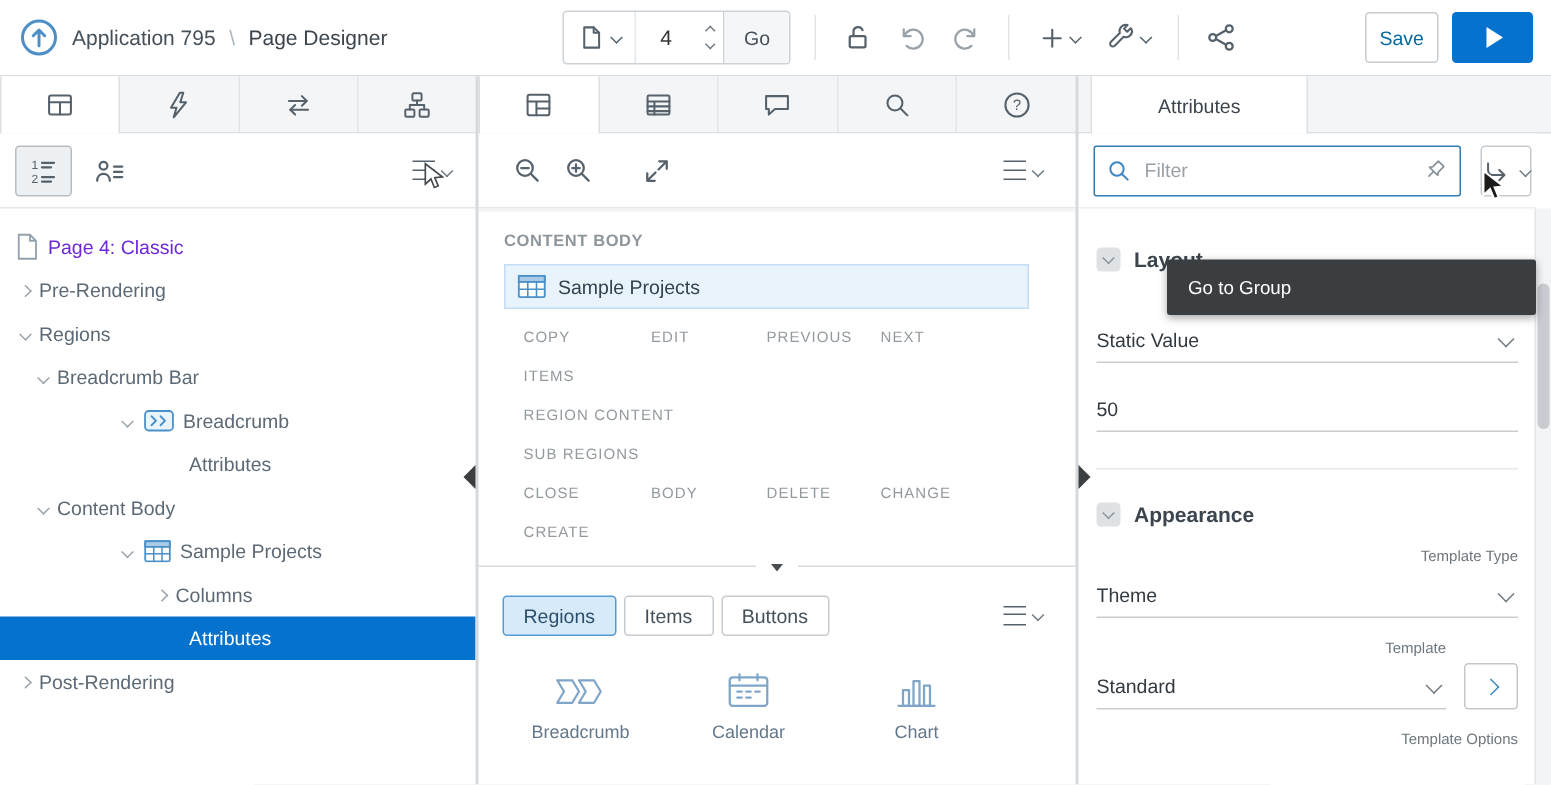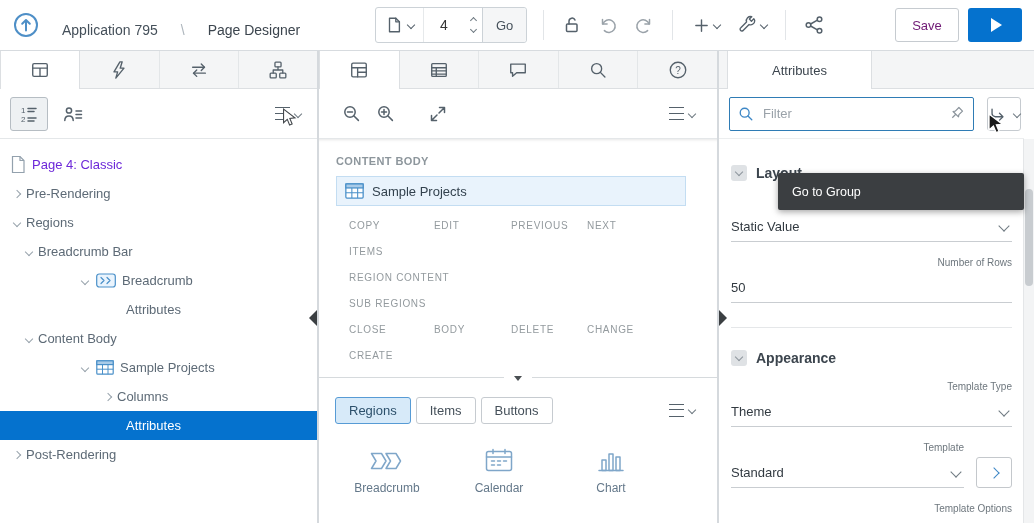--- a/index.html
+++ b/index.html
@@ -19,34 +19,34 @@
 
   .ic *{fill:none;stroke:#55616b;stroke-width:1.5;stroke-linecap:round;stroke-linejoin:round;}
   .ic text{fill:#55616b;stroke:none;}
   .ic.dim *{stroke:#9aa2a9;}
   .ic.blue *{stroke:#3d87c6;}
   .ic.gal *{stroke:#7fa6c9;stroke-width:1.5;}
 
   
   .header{position:absolute;left:0;top:0;width:100%;height:51px;background:#fff;border-bottom:1px solid #d7dbdf;
           display:flex;align-items:center;box-sizing:border-box;}
-  .h-left{display:flex;align-items:flex-end;gap:23px;padding-left:13px;min-width:296px;}
+  .h-left{display:flex;align-items:center;gap:9px;padding-left:13px;min-width:296px;}
   .app-label{font-size:14px;color:#45505a;}
   .bc-sep{font-size:14px;color:#aeb6bd;}
   .pd-label{font-size:14px;color:#3c454e;}
   .page-selector{margin-left:66px;height:36px;display:flex;align-items:center;border:1px solid #ccd2d7;border-radius:3px;background:#fff;box-sizing:border-box;}
   .ps-doc{height:100%;display:flex;align-items:center;gap:5px;padding:0 9px;border-right:1px solid #e6e9eb;color:#55616b;}
   .ps-num{width:36px;border:none;outline:none;text-align:center;font-size:14px;color:#333;background:transparent;font-family:inherit;}
   .ps-spin{display:flex;flex-direction:column;gap:4px;align-items:center;width:18px;color:#6f7a82;}
   .ps-go{height:100%;padding:0 13px;border-left:1px solid #ccd2d7;background:#f5f6f7;font-size:13px;color:#45505a;border-radius:0 3px 3px 0;}
   .hdiv{width:1px;height:30px;background:#e2e5e8;margin:0 10px;flex:none;}
   .ibtn{width:36px;height:36px;display:flex;align-items:center;justify-content:center;gap:4px;color:#55616b;}
   .ibtn.wide{width:46px;}
   .hsp{flex:1;}
-  .save-btn{width:64px;height:34px;border:1px solid #c6cbd0;border-radius:3px;background:#fff;font-size:13px;color:#701a75;}
+  .save-btn{width:49px;height:34px;border:1px solid #c6cbd0;border-radius:3px;background:#fff;font-size:13px;color:#0369a1;}
   .run-btn{width:54px;height:34px;border-radius:3px;background:#0572ce;margin:0 12px 0 9px;display:flex;align-items:center;justify-content:center;}
   .play{width:0;height:0;border-left:11px solid #fff;border-top:7px solid transparent;border-bottom:7px solid transparent;margin-left:3px;}
 
   
   .panel{position:absolute;top:51px;bottom:0;background:#fff;}
   .p-left{left:0;width:317px;}
   .p-mid{left:319px;width:398px;}
   .p-right{left:719px;width:315px;}
   .vsplit{position:absolute;top:51px;bottom:0;width:2px;background:#d5d9dd;z-index:5;}
   .vs-l{left:317px;} .vs-r{left:717px;}
@@ -509,21 +509,20 @@
         <span class="sec-title">Layout</span>
       </div>
       <div class="field">
         <div class="flabel">Number of Rows Type</div>
         <div class="fctl">
           <span class="fval">Static Value</span>
           <i class="cv"></i>
         </div>
       </div>
       <div class="field">
-        <div class="flabel">Number of Rows</div>
         <div class="fctl">
           <span class="fval">50</span>
         </div>
       </div>
 
       <div class="sec-divider"></div>
 
       <div class="sec-head" style="margin-top:22px;">
         <span class="sec-toggle">
             <i class="cv"></i>

